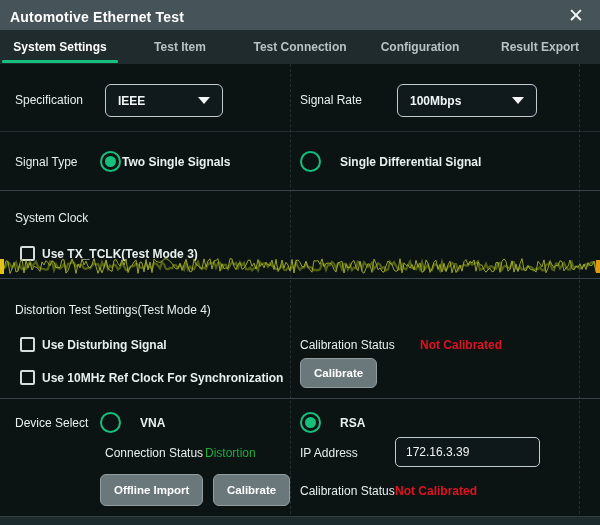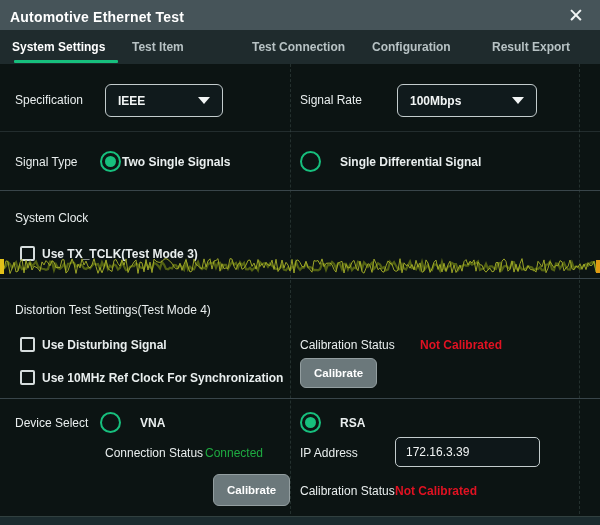--- a/index.html
+++ b/index.html
@@ -8,21 +8,21 @@
 
   .window { position:relative; width:600px; height:525px; background:#0c1413; overflow:hidden; }
 
   
   .titlebar { position:absolute; left:0; top:0; width:600px; height:33px; background:#465459; display:flex; align-items:center; padding:0 10px; }
   .titlebar .title { color:#ffffff; font-size:14px; font-weight:bold; letter-spacing:.2px; }
   .close-btn { position:absolute; right:10px; top:0; height:30px; width:28px; color:#f2f5f5; font-size:19px; display:flex; align-items:center; justify-content:center; cursor:pointer; }
 
   
   .tabbar { position:absolute; left:0; top:30px; width:600px; height:34px; background:#1f2b2d; display:flex; }
-  .tab { flex:1 1 0; position:relative; display:flex; align-items:center; font-size:12px; font-weight:bold; color:#b7c2c4; cursor:pointer;margin-left:12px; }
+  .tab { flex:1 1 0; position:relative; display:flex; align-items:center; justify-content:center; font-size:12px; font-weight:bold; color:#b7c2c4; cursor:pointer; }
   .tab.active-tab { color:#ffffff; }
   .tab .tab-underline { display:none; position:absolute; left:2px; right:2px; bottom:1px; height:3px; background:#17bf7d; border-radius:1px; }
   .tab.active-tab .tab-underline { display:block; }
 
   
   .lbl { position:absolute; color:#e9eeee; font-size:12px; line-height:13px; white-space:nowrap; }
 
   
   .dropdown { position:absolute; height:33px; background:#101a1c; border:1px solid #c3cccd; border-radius:6px; display:flex; align-items:center; padding:8px 12px; cursor:pointer; }
   .dropdown .dd-value { color:#f2f5f5; font-size:12px; font-weight:bold; flex:1; }
@@ -144,22 +144,23 @@
   <div class="radio" style="left:100px; top:412px;">
     
   </div>
   <span class="lbl" style="left:140px; top:417px; font-weight:bold;">VNA</span>
   <div class="radio selected" style="left:300px; top:412px;">
     <div class="radio-dot"></div>
   </div>
   <span class="lbl" style="left:340px; top:417px; font-weight:bold;">RSA</span>
 
   <span class="lbl" style="left:105px; top:447px;">Connection Status</span>
-  <span class="lbl status-green" style="left:205px; top:447px;">Connected</span>
+  <span class="lbl status-green" style="left:205px; top:447px;">Distortion</span>
   <span class="lbl" style="left:300px; top:447px;">IP Address</span>
   <input class="text-input" style="left: 395px; top: 437px; width: 145px;" value="172.16.3.39">
 
+  <button class="btn" style="left:100px; top:474px; height:32px;">Offline Import</button>
   <button class="btn" style="left:213px; top:474px; height:32px;">Calibrate</button>
   <span class="lbl" style="left:300px; top:485px;">Calibration Status</span>
   <span class="lbl status-red" style="left:395px; top:485px;">Not Calibrated</span>
 
   <div class="bottom-strip"></div>
 </div>
 
 </body></html>

